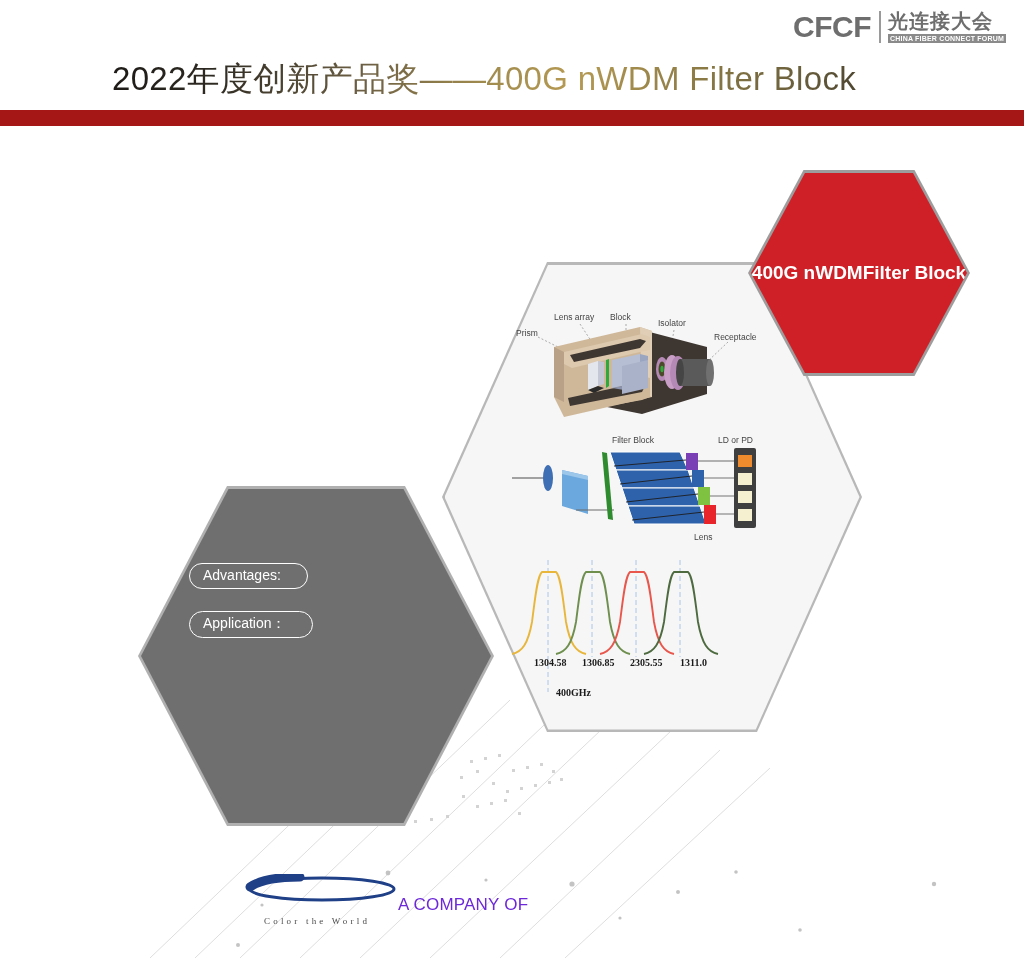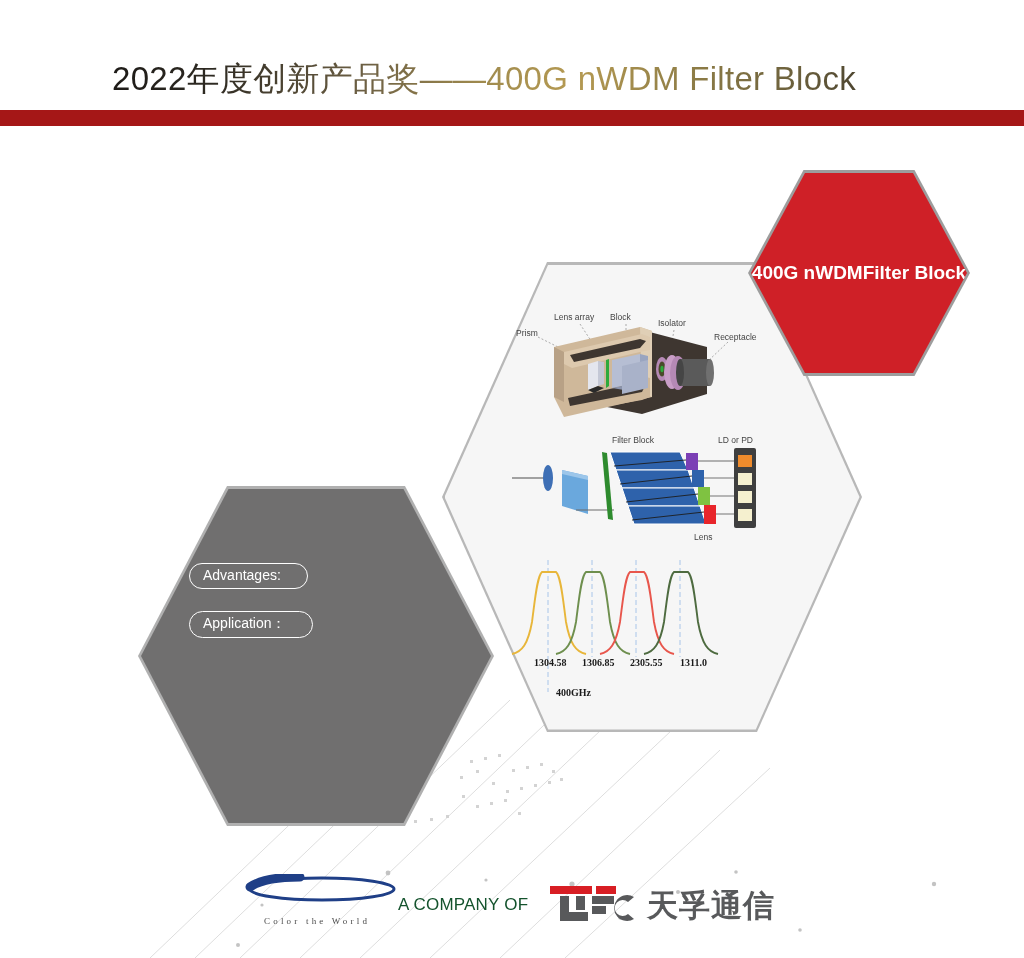--- a/index.html
+++ b/index.html
@@ -110,21 +110,21 @@
     font-family: "Liberation Serif", serif; font-weight: bold;
     font-size: 33px; color: #c4121f; letter-spacing: -0.5px; line-height: 1;
   }
   .aux-tag {
     position: absolute; left: 16px; top: 40px;
     font-size: 9px; color: #4a4a4a; letter-spacing: 3.2px;
     font-family: "Liberation Serif", serif; white-space: nowrap;
   }
   .company-of {
     position: absolute; left: 398px; top: 895px;
-    font-size: 17px; color: #14532d; letter-spacing: 0.2px; white-space: nowrap;
+    font-size: 17px; color: #6d28d9; letter-spacing: 0.2px; white-space: nowrap;
   }
   .cfc-logo { position: absolute; left: 548px; top: 886px; display: flex; align-items: center; }
   .cfc-cn {
     font-size: 31px; font-weight: bold; color: #58595b;
     letter-spacing: 1px; margin-left: 11px; line-height: 1;
   }
   .deco { position: absolute; left: 0; top: 0; width: 1024px; height: 958px; pointer-events: none; }
 </style>
 </head>
 <body>
@@ -184,20 +184,28 @@
         <rect x="300" y="818" width="3" height="3"></rect>
           <rect x="284" y="816" width="3" height="3"></rect>
         <rect x="552" y="770" width="3" height="3"></rect>
           <rect x="560" y="778" width="3" height="3"></rect>
         <rect x="476" y="770" width="3" height="3"></rect>
           <rect x="460" y="776" width="3" height="3"></rect>
       </g>
     </g>
   </svg>
 
+  <div class="cfcf-logo">
+    <div class="cfcf-mark">CFCF</div>
+    <div class="cfcf-div"></div>
+    <div class="cfcf-right">
+      <div class="cfcf-cn">光连接大会</div>
+      <div class="cfcf-en">CHINA FIBER CONNECT FORUM</div>
+    </div>
+  </div>
 
   <div class="slide-title">2022年度创新产品奖——400G nWDM Filter Block</div>
   <div class="red-bar"></div>
 
   <div class="hex" id="hex-light">
     <div class="hex-shape"></div>
     <div class="hex-inner"></div>
   </div>
 
   <div class="diagrams">
@@ -353,27 +361,14 @@
       <svg style="position:absolute;left:-4px;top:-2px;width:156px;height:28px" viewBox="0 0 156 28">
         <ellipse cx="78" cy="15" rx="72" ry="11" fill="none" stroke="#1f3f87" stroke-width="3"></ellipse>
         <path d="M6,13 C16,6 34,3 56,3" stroke="#1f3f87" stroke-width="9" fill="none" stroke-linecap="round"></path>
       </svg>
       <div class="aux-tag">Color the World</div>
     </div>
   </div>
 
   <div class="company-of">A COMPANY OF</div>
 
-  <div class="cfc-logo">
-    <svg width="88" height="38" viewBox="0 0 88 38">
-      <rect x="2" y="0" width="42" height="8" fill="#d81e24"></rect>
-      <rect x="48" y="0" width="20" height="8" fill="#d81e24"></rect>
-      <rect x="12" y="10" width="9" height="20" fill="#58595b"></rect>
-      <rect x="12" y="26" width="28" height="9" fill="#58595b"></rect>
-      <rect x="28" y="10" width="9" height="14" fill="#58595b"></rect>
-      <rect x="44" y="10" width="22" height="8" fill="#58595b"></rect>
-      <rect x="44" y="20" width="14" height="8" fill="#58595b"></rect>
-      <path d="M86,11 a13,13 0 1,0 0,22 l-6,-5 a8,8 0 1,1 0,-12 z" fill="#58595b"></path>
-    </svg>
-    <div class="cfc-cn">天孚通信</div>
-  </div>
 
 </div>
 
 </body></html>

